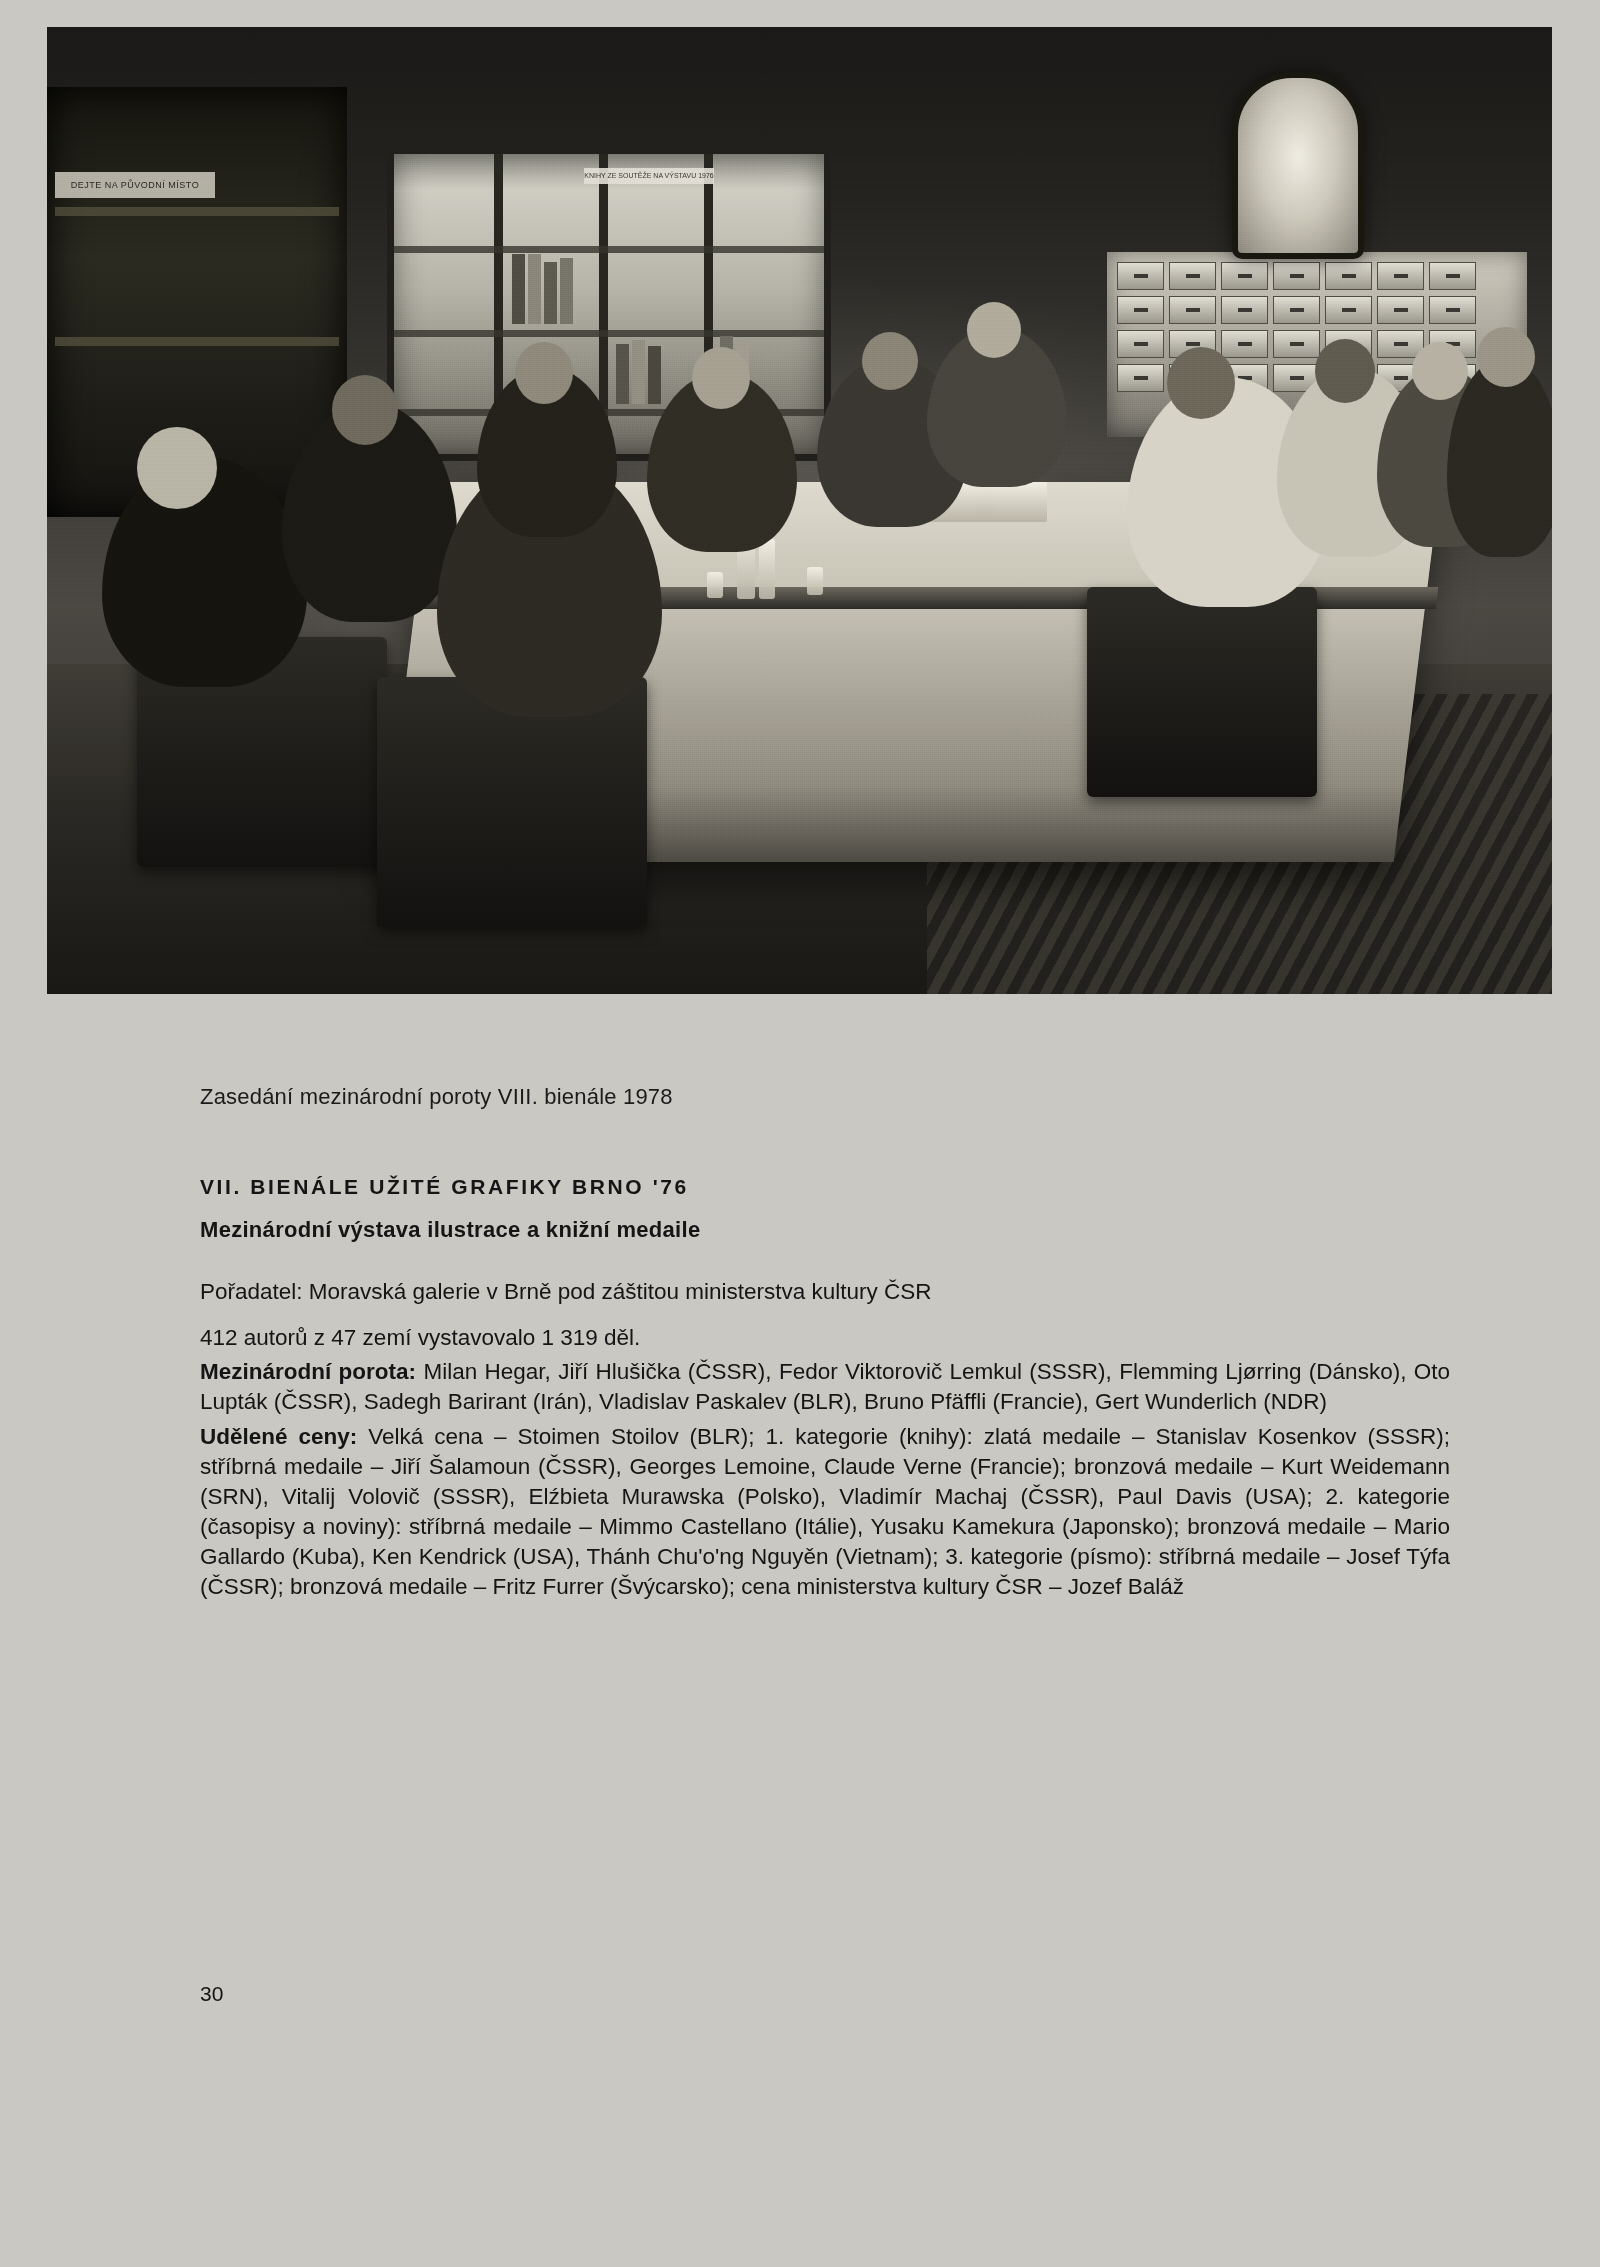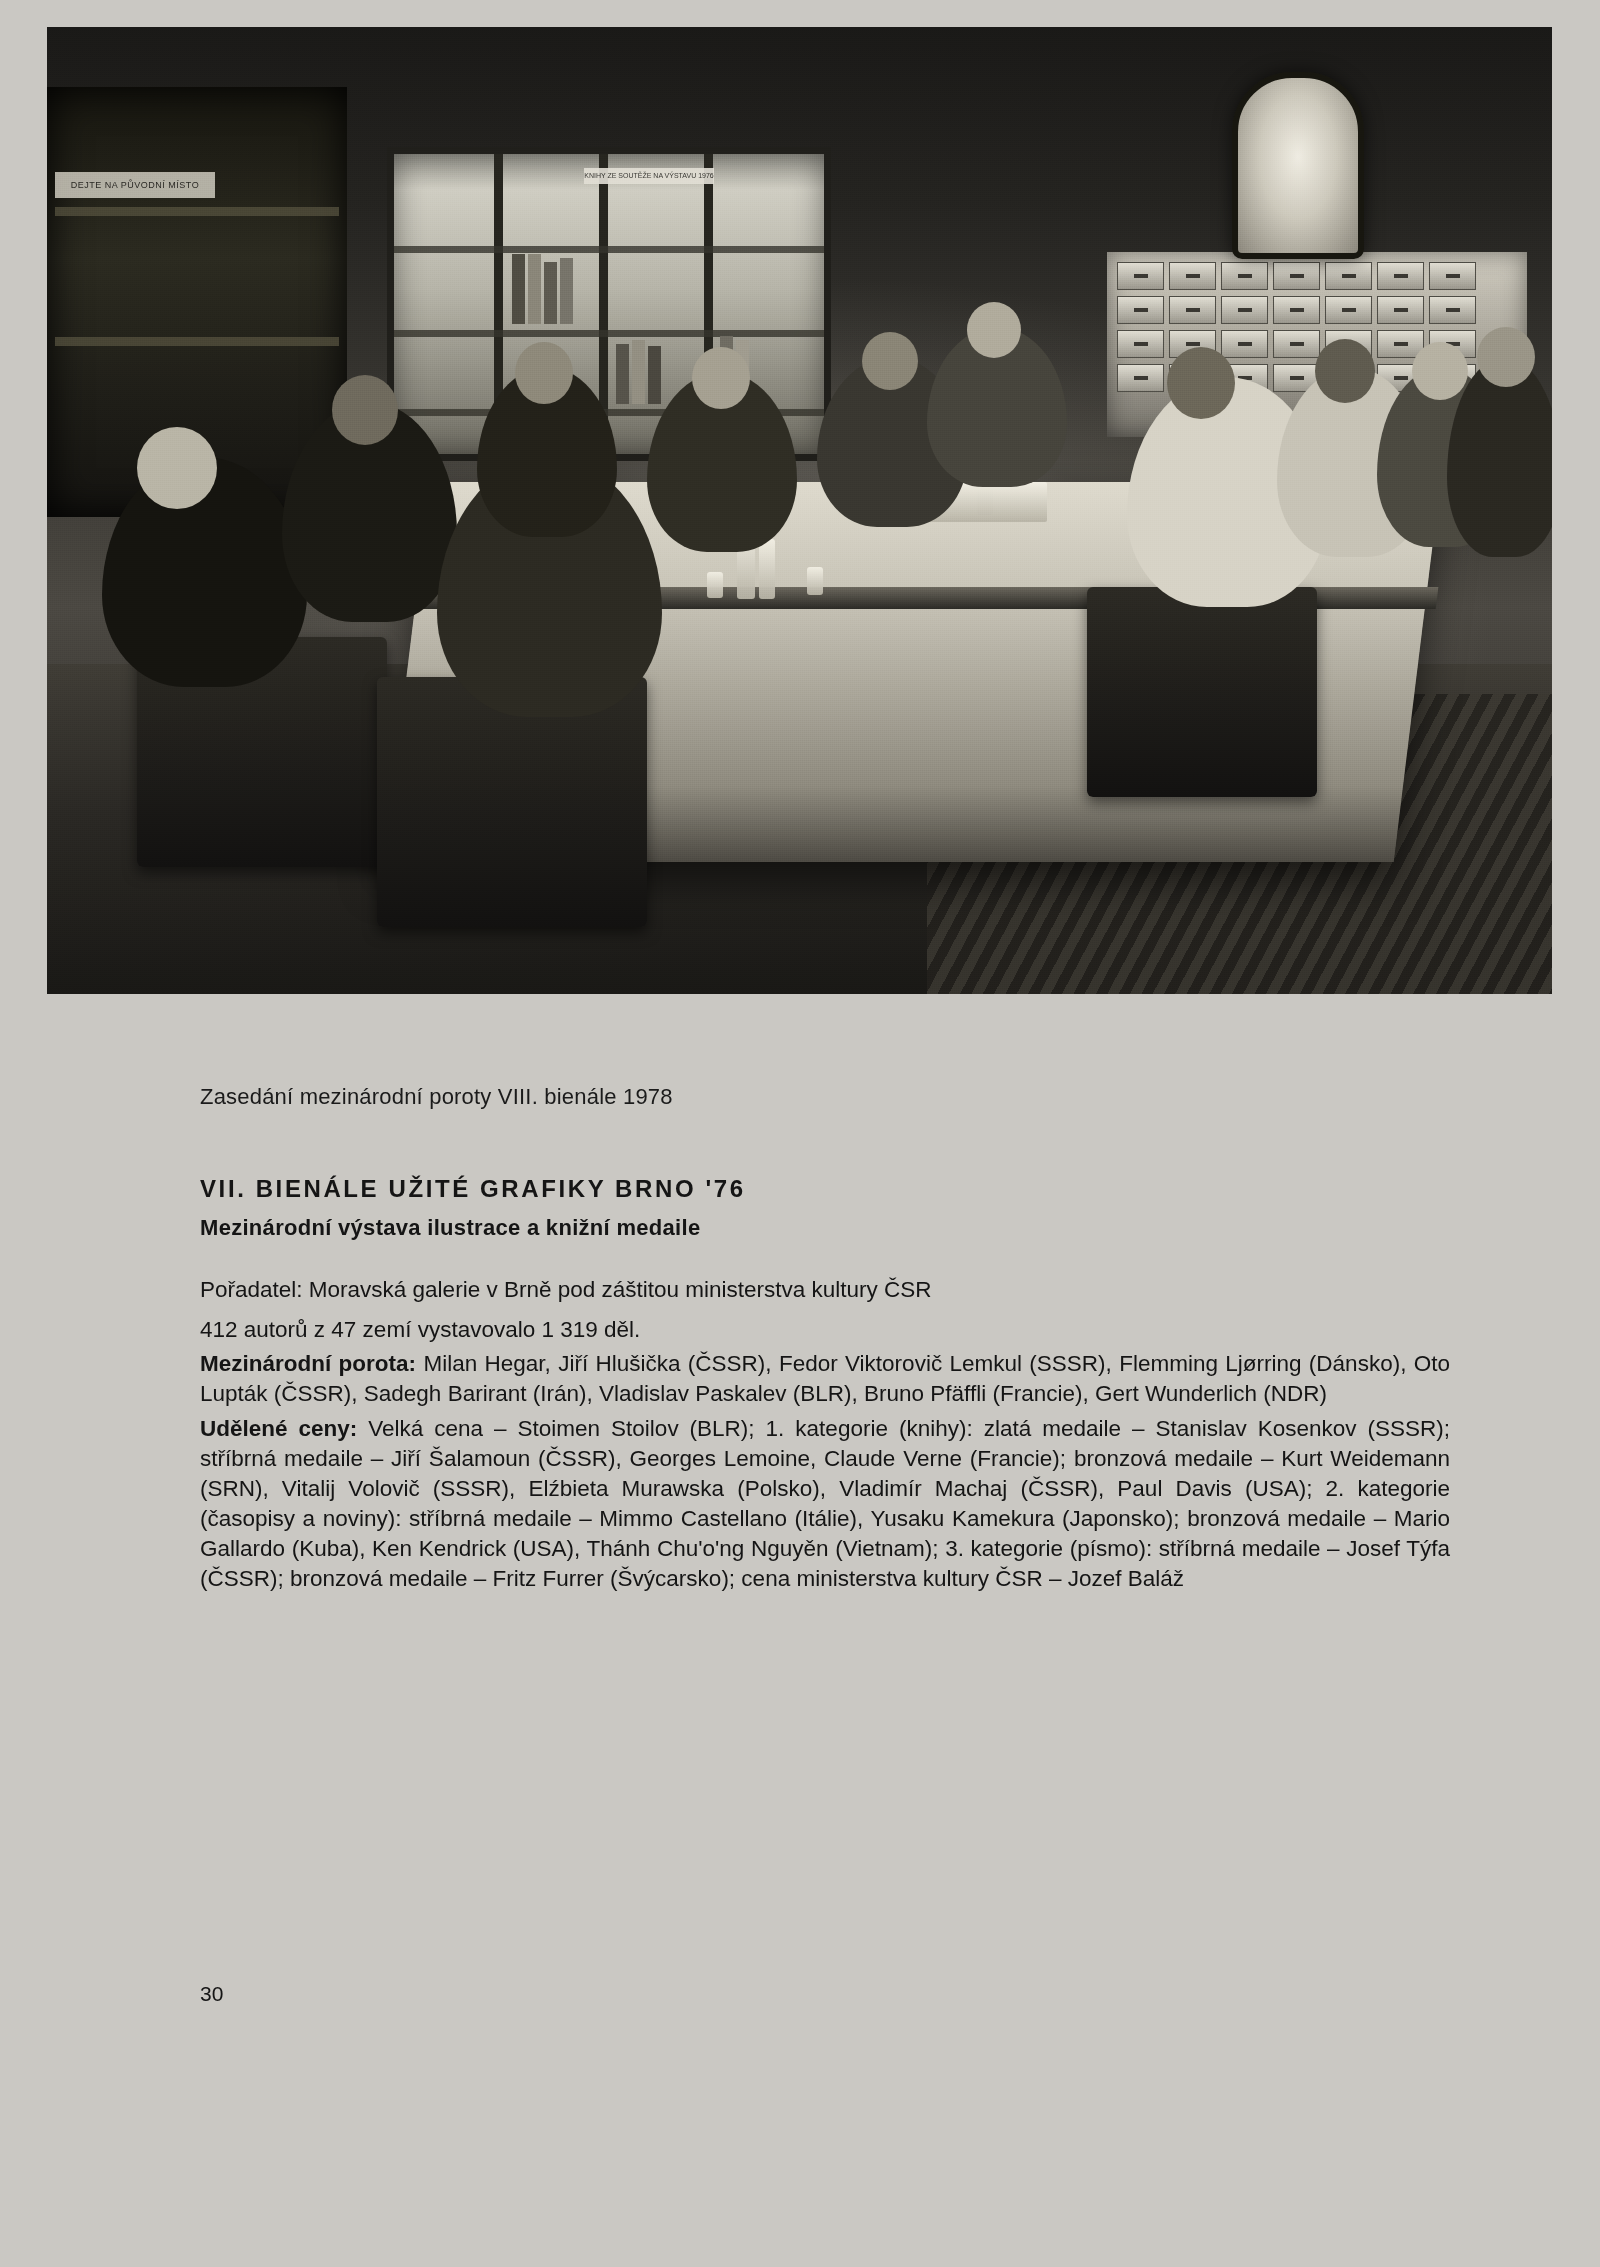--- a/index.html
+++ b/index.html
@@ -170,42 +170,42 @@
     left: 200px;
     top: 1175px;
     width: 1250px;
   }
   .year {
     font-size: 21px;
     margin-bottom: 32px;
     letter-spacing: .3px;
   }
   .title {
-    font-size: 24px;
+    font-size: 21px;
     font-weight: bold;
     letter-spacing: 2.6px;
-    margin-bottom: 12px;
+    margin-bottom: 18px;
   }
   .subtitle {
     font-size: 22px;
     font-weight: bold;
     letter-spacing: .3px;
     margin-bottom: 34px;
   }
   .dates {
     font-size: 22px;
     margin-bottom: 18px;
   }
   .para {
     font-size: 22.5px;
     line-height: 1.34;
     text-align: justify;
     margin-bottom: 4px;
   }
-  .para.tight { margin-bottom: 10px; }
+  .para.tight { margin-bottom: 16px; }
   .para b { font-weight: bold; }
 
   .folio {
     position: absolute;
     left: 200px;
     top: 1982px;
     font-size: 21px;
   }
 </style>
 </head>

